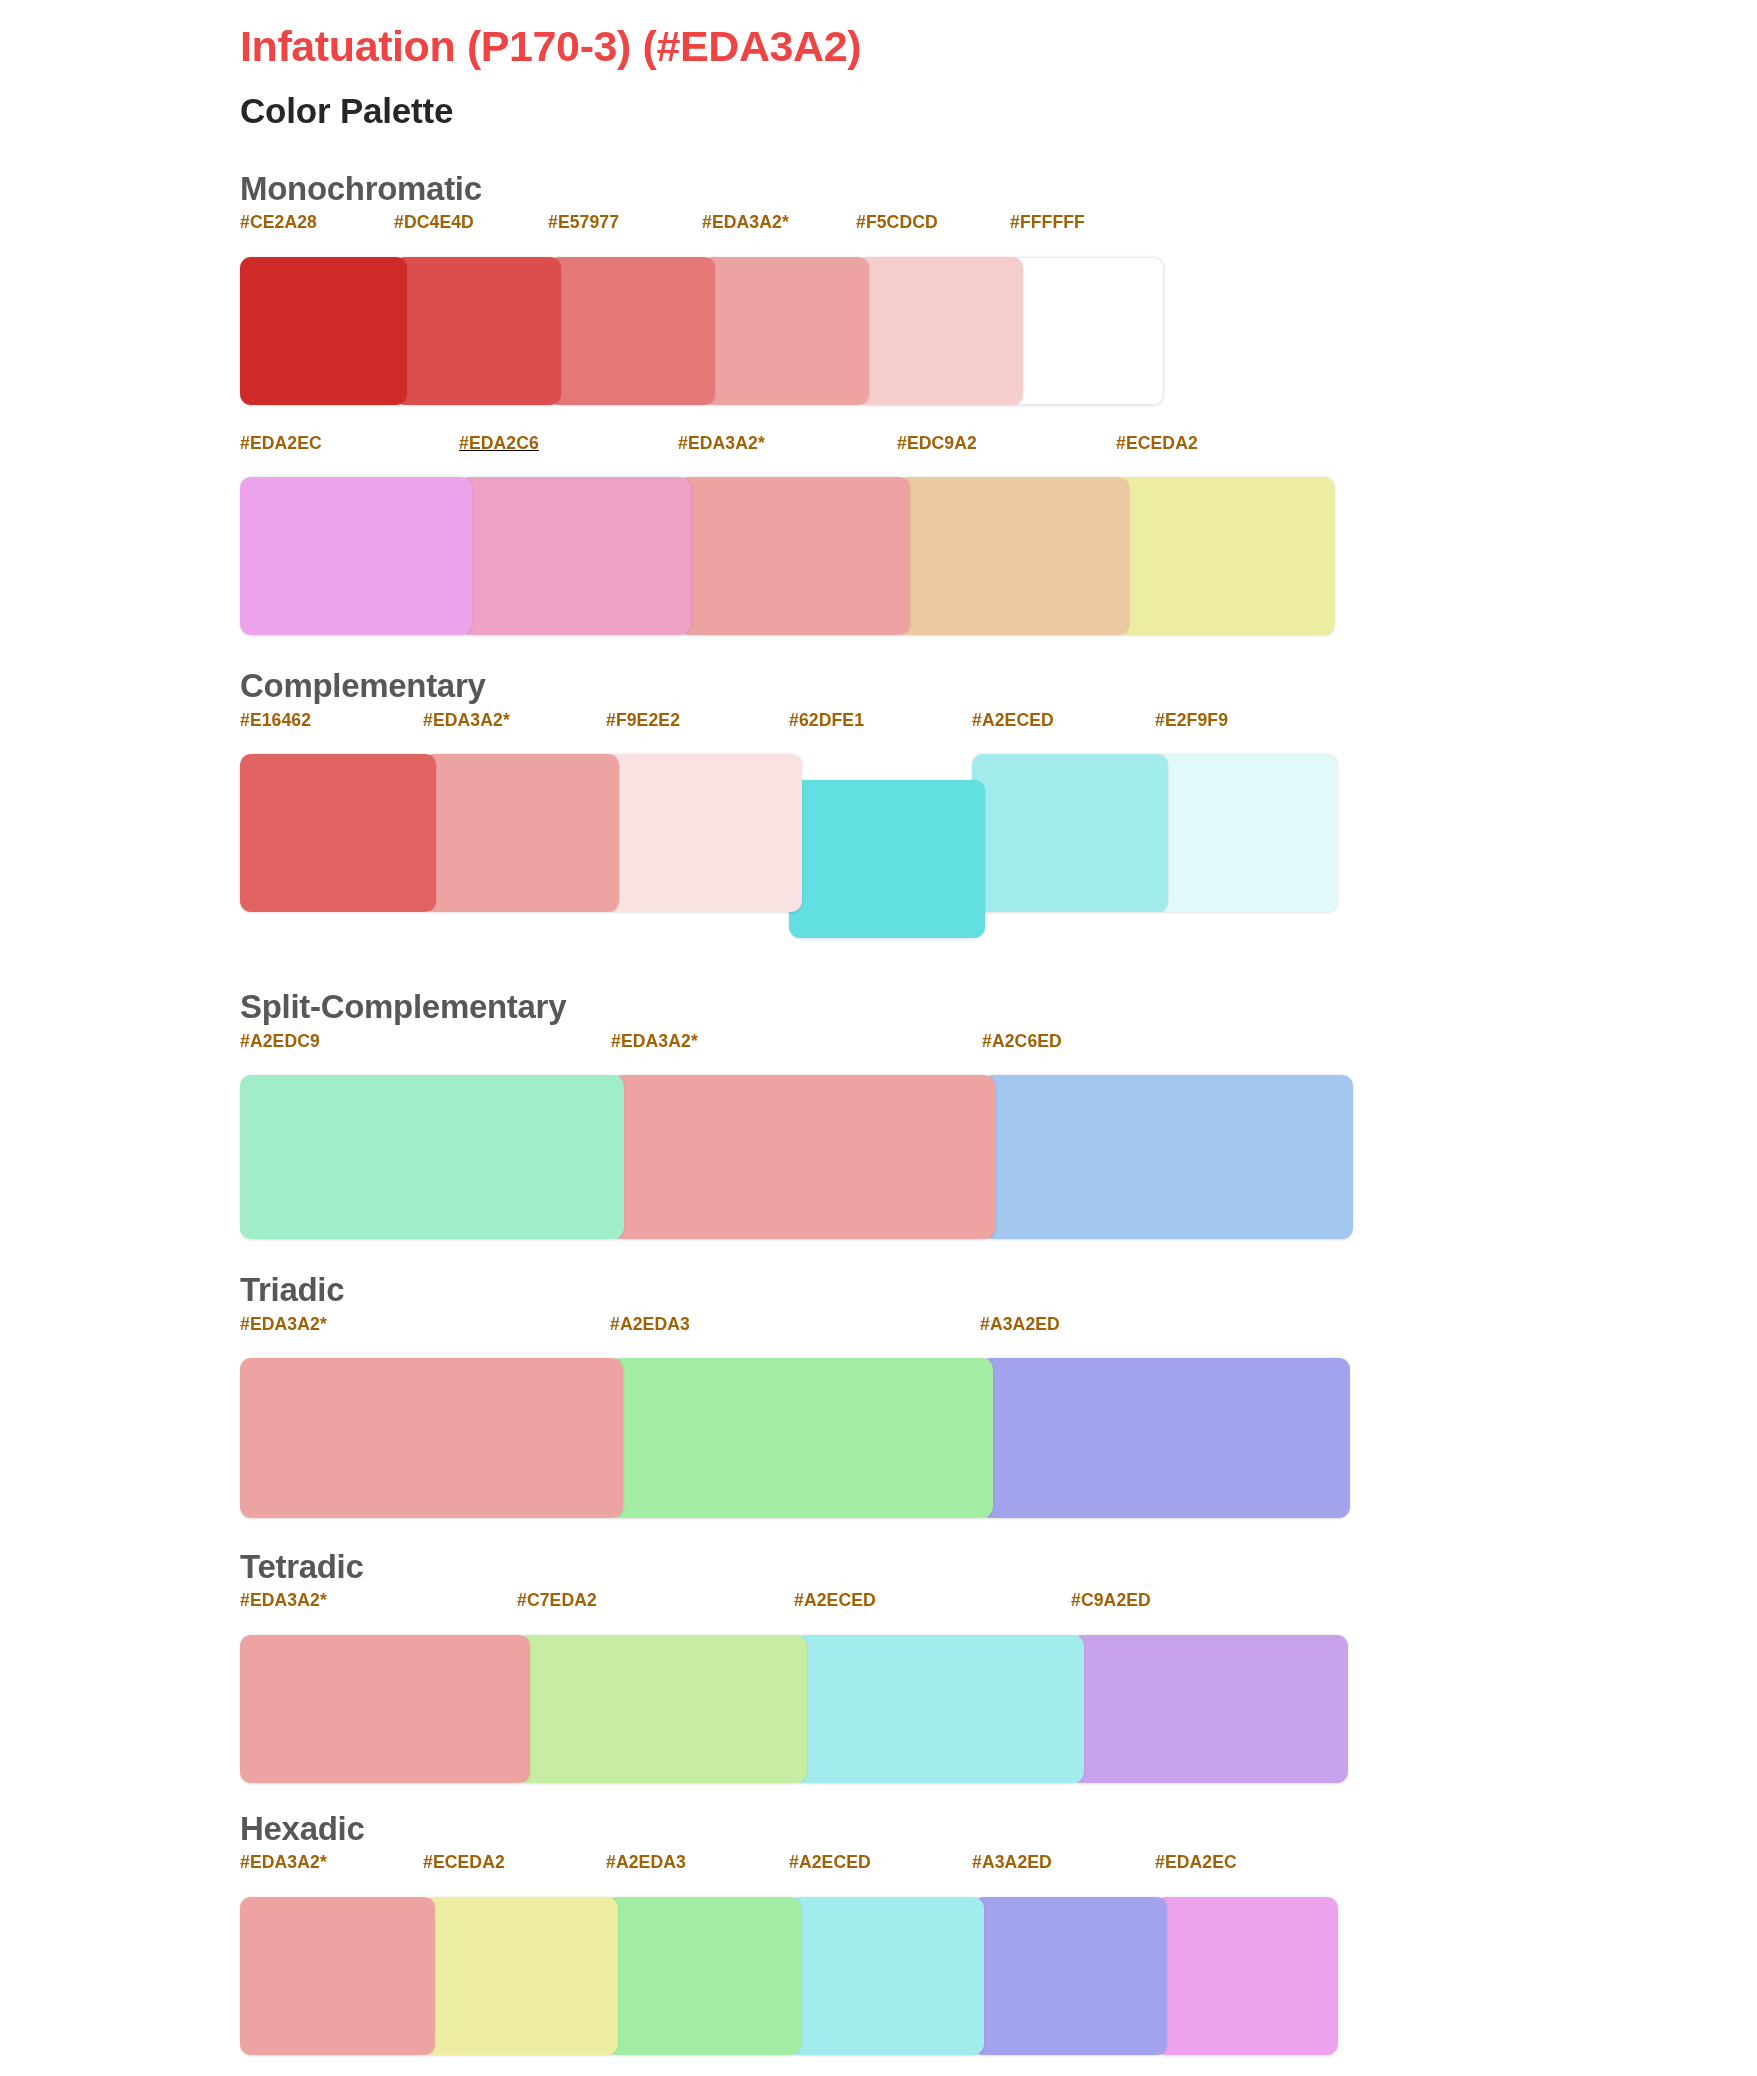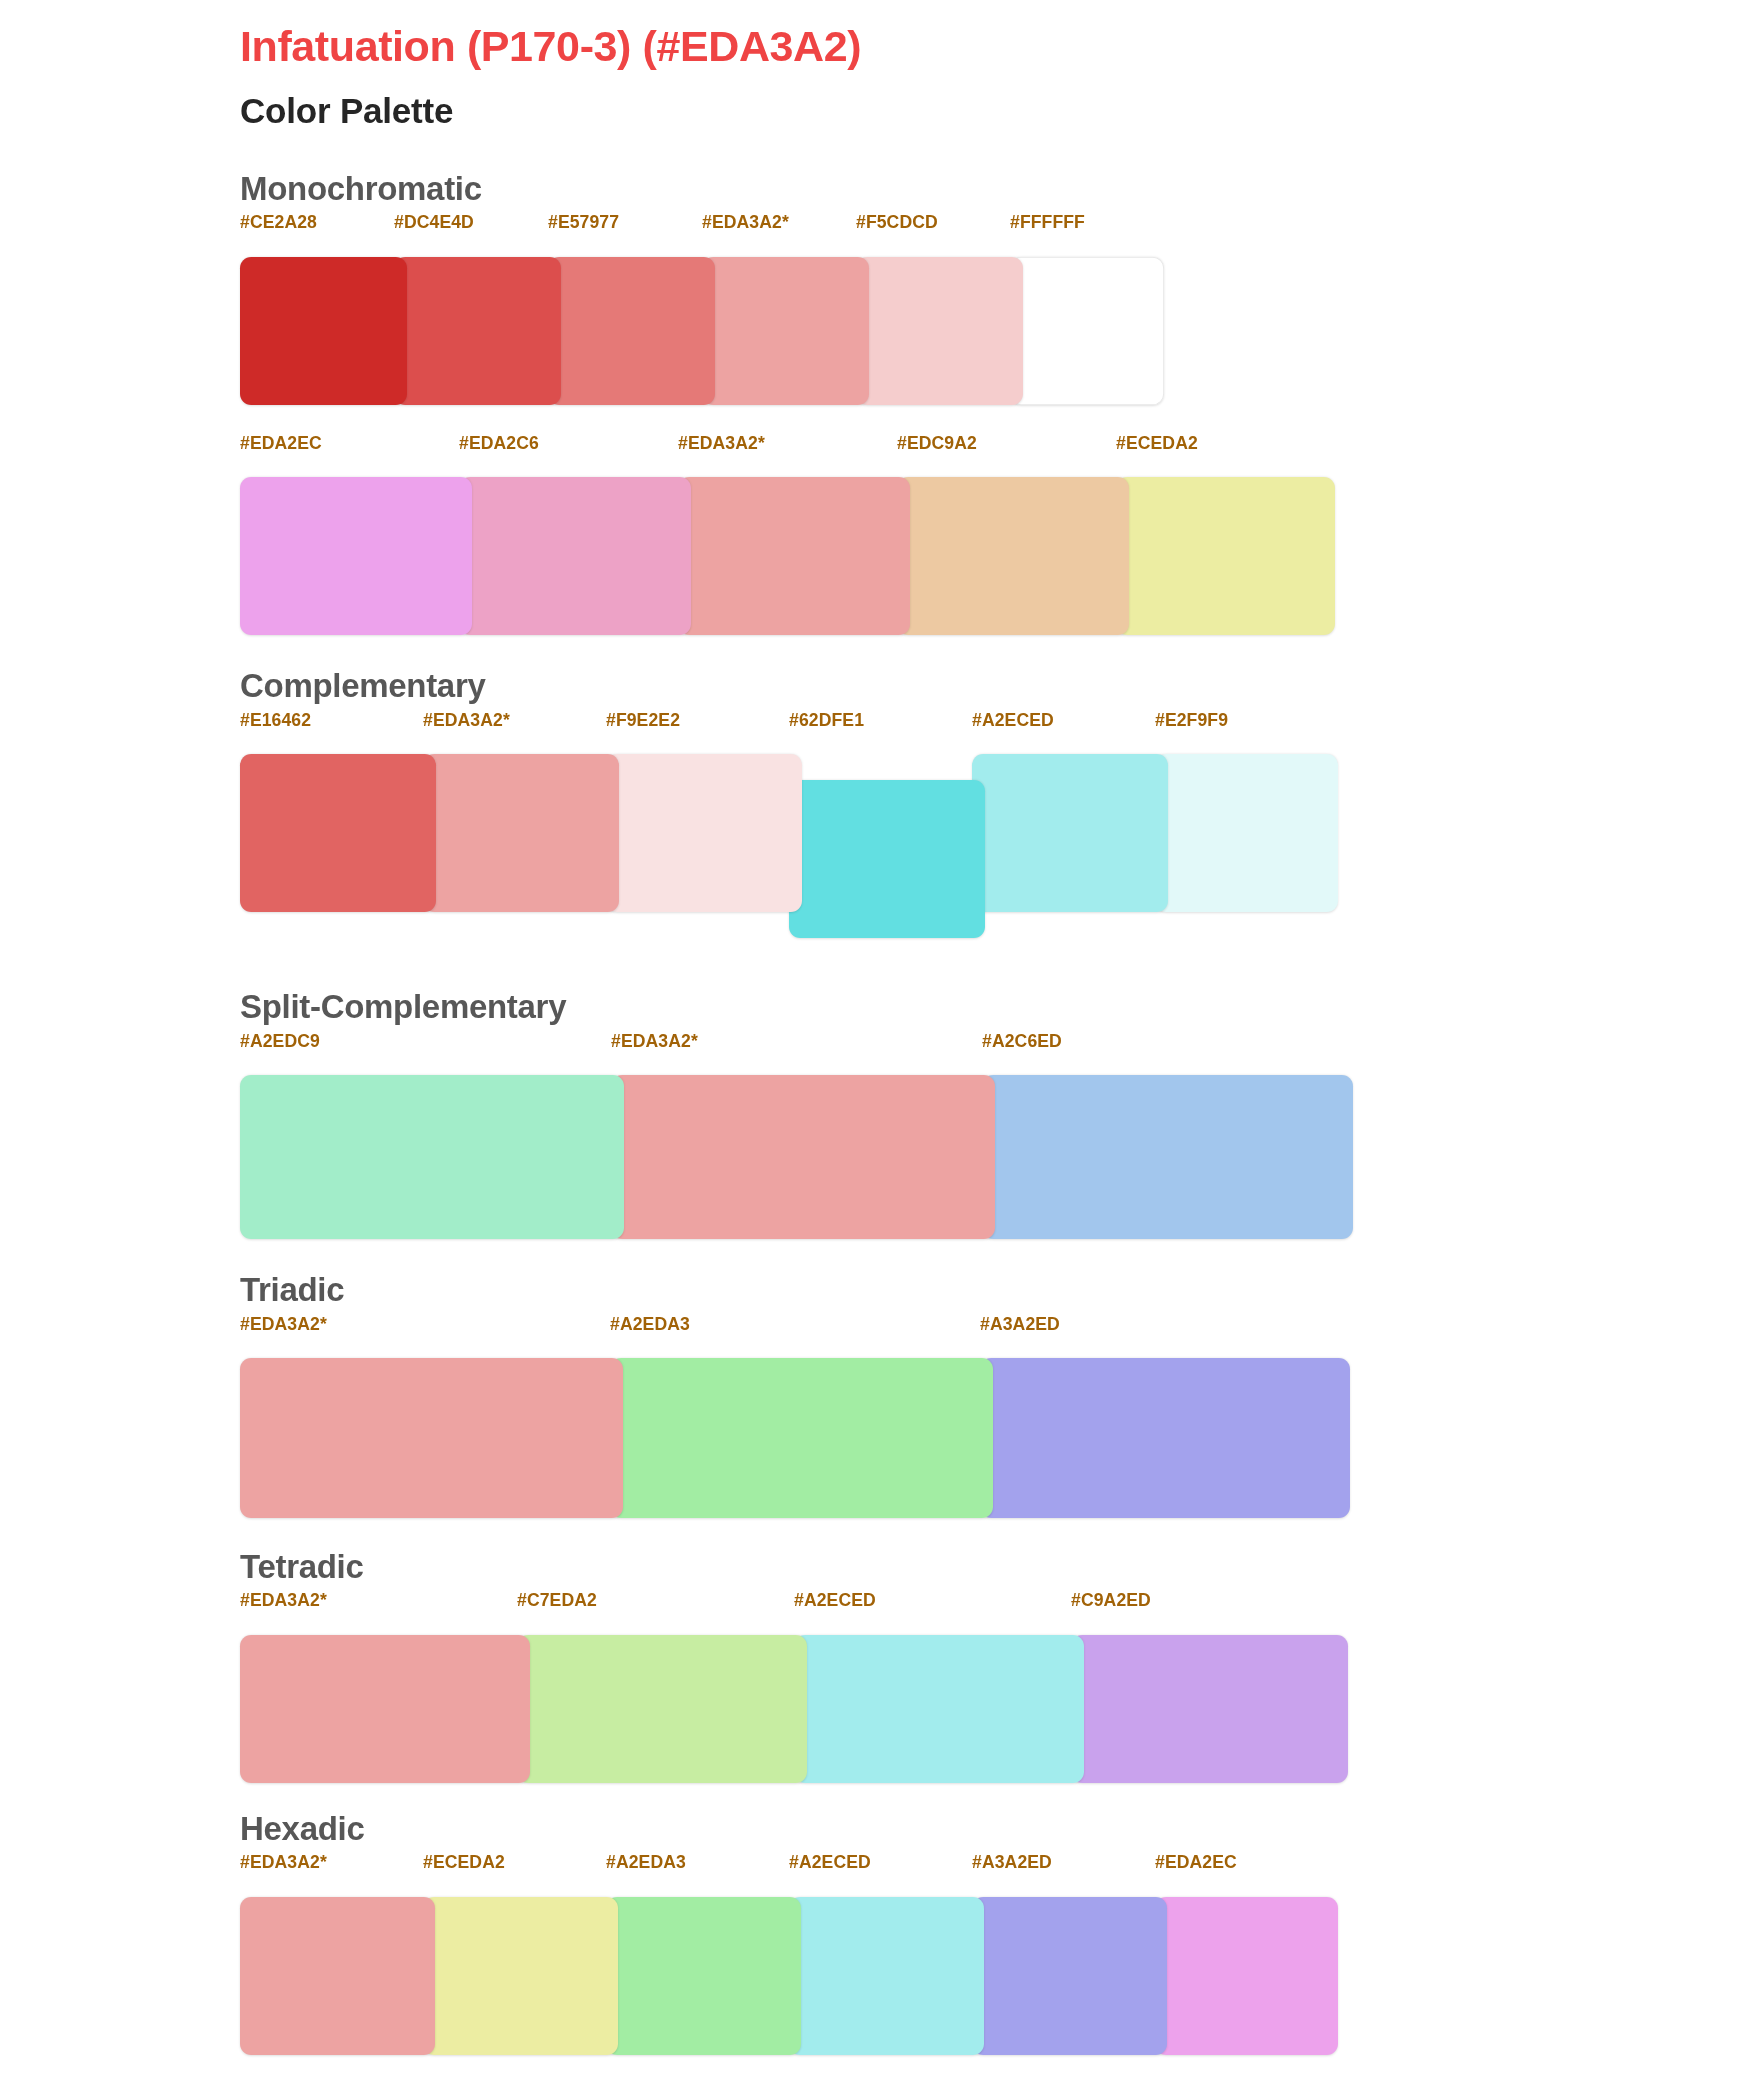--- a/index.html
+++ b/index.html
@@ -150,21 +150,21 @@
             <div class="swatch-chip bordered" style="background: rgb(255, 255, 255); width: 154px; position: relative; z-index: 1;"></div>
           </div>
         </div>
       </div>
       <div class="section sec-analogous">
         <div class="swatch-row" style="width: 1096px;">
           <div class="swatch-col" style="width: 219px;">
             <div class="swatch-label">#EDA2EC</div>
             <div class="swatch-chip" style="background: rgb(237, 162, 236); width: 232px; position: relative; z-index: 5;"></div>
           </div>
-          <div class="swatch-col" style="width: 219px;">
+          <div class="swatch-col" style="width: 219px; text-decoration: underline;">
             <div class="swatch-label">#EDA2C6</div>
             <div class="swatch-chip" style="background: rgb(237, 162, 198); width: 232px; position: relative; z-index: 4;"></div>
           </div>
           <div class="swatch-col" style="width: 219px;">
             <div class="swatch-label">#EDA3A2*</div>
             <div class="swatch-chip" style="background: rgb(237, 163, 162); width: 232px; position: relative; z-index: 3;"></div>
           </div>
           <div class="swatch-col" style="width: 219px;">
             <div class="swatch-label">#EDC9A2</div>
             <div class="swatch-chip" style="background: rgb(237, 201, 162); width: 232px; position: relative; z-index: 2;"></div>

